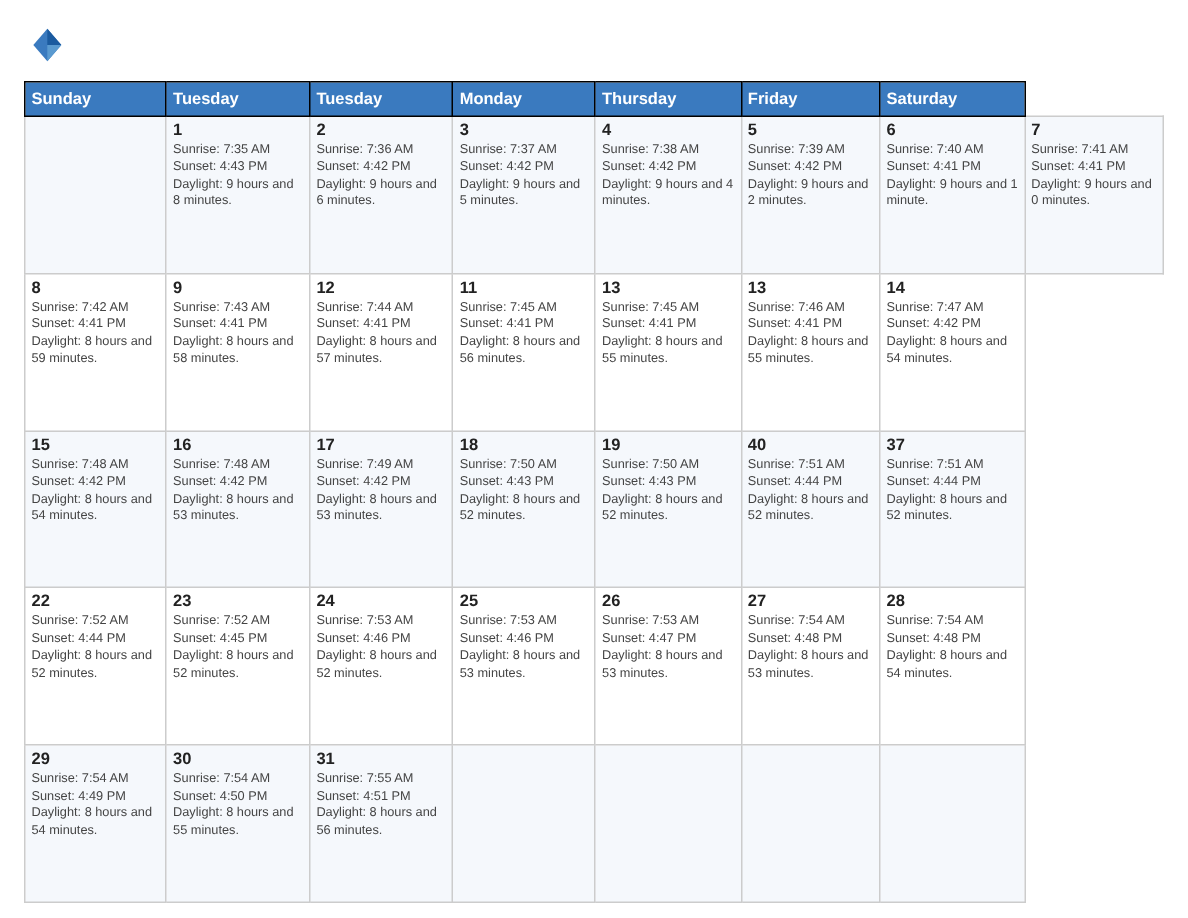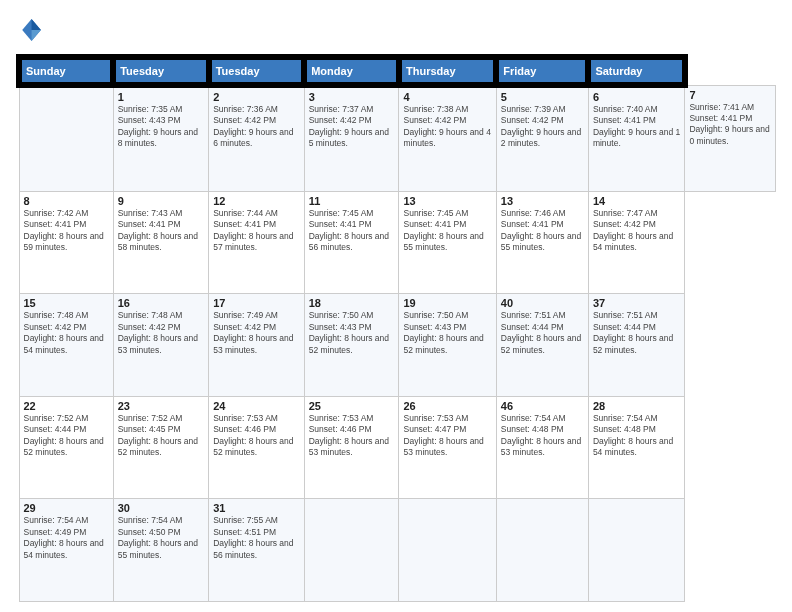--- a/index.html
+++ b/index.html
@@ -63,21 +63,21 @@
       border-collapse: collapse;
       flex: 1;
     }
     thead th {
       background-color: #3a7abf;
       color: #fff;
       font-size: 11px;
       font-weight: bold;
       padding: 5px 4px;
       text-align: left;
-      border: 6px solid #000000;
+      border: 1px solid #000000;
     }
     tbody tr {
       height: auto;
     }
     tbody td {
       border: 1px solid #ccc;
       vertical-align: top;
       padding: 3px 4px;
       font-size: 9px;
       color: #333;
@@ -248,21 +248,21 @@
             </td>
             <td>
               <span class="day-num">25</span>
               <div class="day-detail">Sunrise: 7:53 AM<br>Sunset: 4:46 PM<br>Daylight: 8 hours and 53 minutes.</div>
             </td>
             <td>
               <span class="day-num">26</span>
               <div class="day-detail">Sunrise: 7:53 AM<br>Sunset: 4:47 PM<br>Daylight: 8 hours and 53 minutes.</div>
             </td>
             <td>
-              <span class="day-num">46</span>
+              <span class="day-num">27</span>
               <div class="day-detail">Sunrise: 7:54 AM<br>Sunset: 4:48 PM<br>Daylight: 8 hours and 53 minutes.</div>
             </td>
             <td>
               <span class="day-num">28</span>
               <div class="day-detail">Sunrise: 7:54 AM<br>Sunset: 4:48 PM<br>Daylight: 8 hours and 54 minutes.</div>
             </td>
           </tr>
           <tr>
             <td>
               <span class="day-num">29</span>

